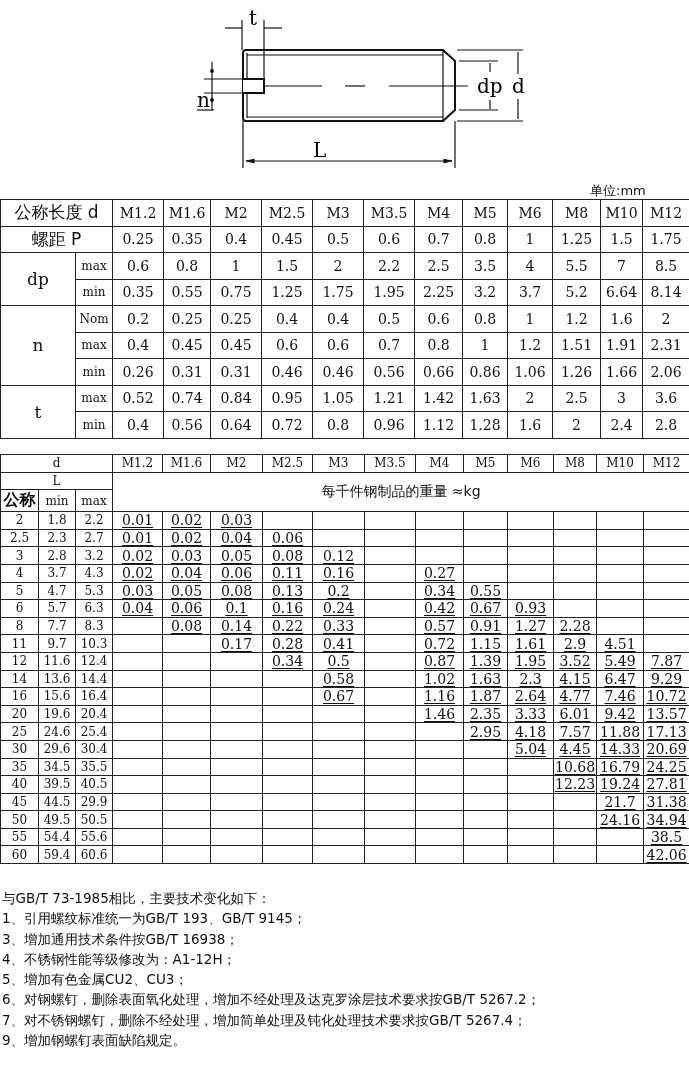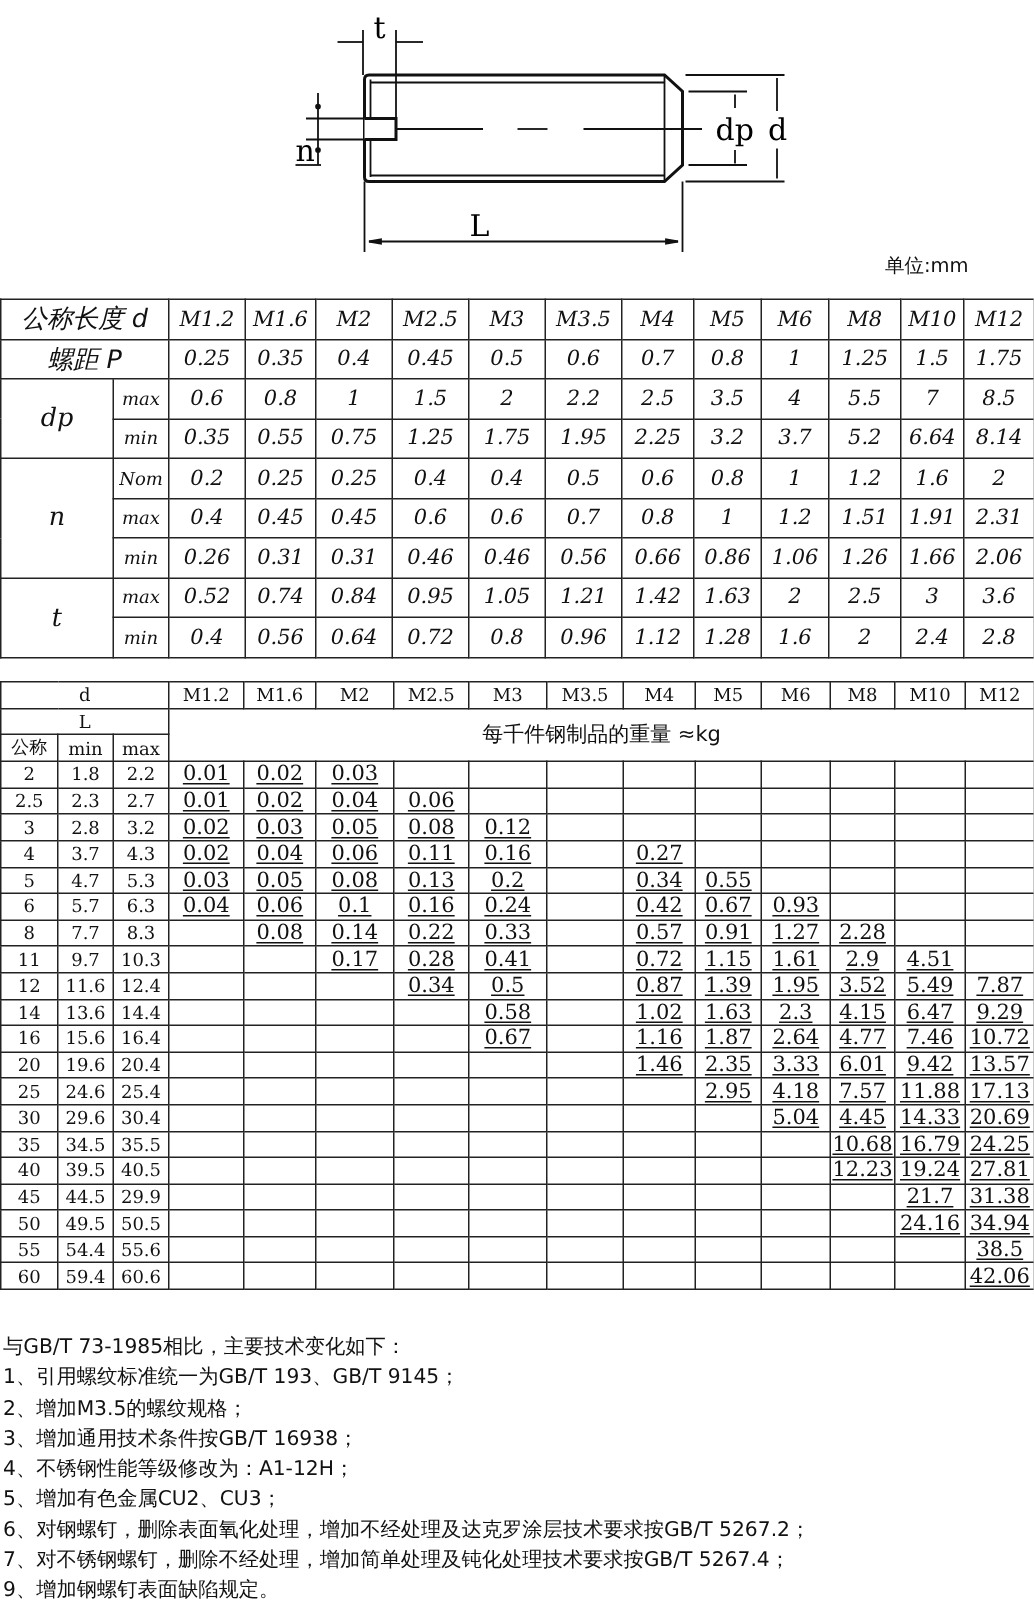--- a/index.html
+++ b/index.html
@@ -1,32 +1,32 @@
 <!DOCTYPE html>
 <html><head>
   <meta charset="utf-8">
   <style>
     html, body { margin: 0; padding: 0; background: #fff; }
     body { width: 689px; height: 1079px; position: relative; overflow: hidden;
            font-family: "DejaVu Serif", "Liberation Serif", serif; color: #111; }
     .drawing { position: absolute; left: 0; top: 0; width: 689px; height: 172px; }
-    .unit { position: absolute; left: 590px; top: 168px; font-size: 13px; }
+    .unit { position: absolute; left: 590px; top: 182px; font-size: 13px; }
     table.spec { position: absolute; border-collapse: collapse; table-layout: fixed; }
     table.spec td { border: 1px solid #222; padding: 0; text-align: center; vertical-align: middle;
                     white-space: nowrap; overflow: hidden; }
-    #t1 { left: 0; top: 199px; width: 689px; font-size: 14px; font-style: italic; }
+    #t1 { left: 0; top: 199px; width: 689px; font-size: 14px; }
     #t1 td { height: 25.5px; }
     #t1 td.lbl { font-size: 12px; }
     #t1 td.big { font-size: 17px; }
     #t2 { left: 0; top: 454px; width: 689px; font-size: 13px; }
     #t2 td { height: 16.6px; font-size: 12px; }
     #t2 td.w { font-size: 14px; }
     #t2 td.w.filled { text-decoration: underline; text-underline-offset: 2px; }
     #t2 td.caption { font-size: 14px; font-family: "DejaVu Sans", sans-serif; }
-    #t2 td.zh { font-family: "DejaVu Sans", sans-serif; font-size: 12px; }
+    #t2 td.zh { font-family: "DejaVu Sans", sans-serif; font-size: 16px; font-weight: bold; }
     .notes { position: absolute; left: 2px; top: 888px; width: 687px; font-size: 13.5px;
              line-height: 20.3px; font-family: "DejaVu Sans", sans-serif; }
     .notes div { white-space: nowrap; }
     .zh1 { font-family: "DejaVu Sans", sans-serif; }
   </style>
 </head>
 <body>
 
 <svg class="drawing" viewBox="0 0 689 172" width="689" height="172">
   <g stroke="#111" fill="none" stroke-width="1.2">
@@ -622,20 +622,19 @@
         <td class="w"></td>
         <td class="w"></td>
         <td class="w filled">42.06</td>
       </tr>
     </tbody>
 </table>
 
 <div class="notes" id="notes">
     <div>与GB/T 73-1985相比，主要技术变化如下：</div>
     <div>1、引用螺纹标准统一为GB/T 193、GB/T 9145；</div>
-    <div>2、增加M3.5的螺纹规格；</div>
     <div>3、增加通用技术条件按GB/T 16938；</div>
     <div>4、不锈钢性能等级修改为：A1-12H；</div>
     <div>5、增加有色金属CU2、CU3；</div>
     <div>6、对钢螺钉，删除表面氧化处理，增加不经处理及达克罗涂层技术要求按GB/T 5267.2；</div>
     <div>7、对不锈钢螺钉，删除不经处理，增加简单处理及钝化处理技术要求按GB/T 5267.4；</div>
     <div>9、增加钢螺钉表面缺陷规定。</div>
   </div>
 
 </body></html>

